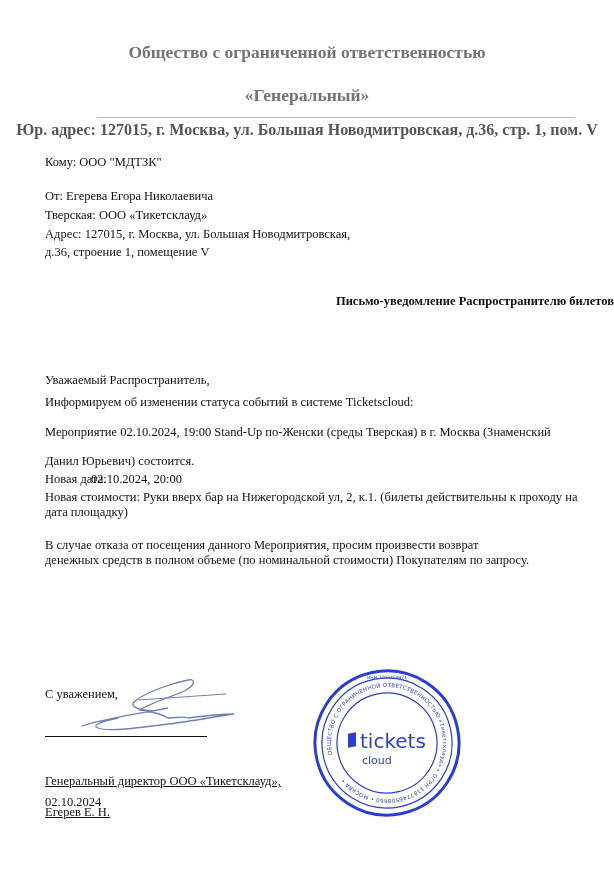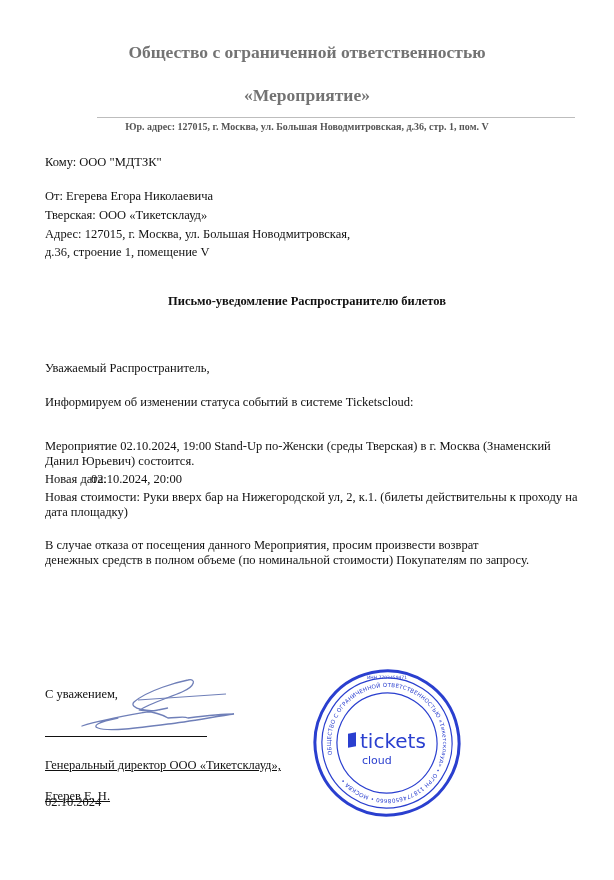--- a/index.html
+++ b/index.html
@@ -3,48 +3,48 @@
   <meta charset="utf-8">
   <style>
     html, body { margin: 0; padding: 0; background: #ffffff; }
     body { width: 614px; height: 880px; position: relative; overflow: hidden;
            font-family: "Liberation Serif", serif; color: #111; }
     .abs { position: absolute; }
     .hdr { left: 0; width: 614px; text-align: center; font-weight: bold; color: #737373; }
     .hdr1 { top: 42px; font-size: 17.5px; }
     .hdr2 { top: 85px; font-size: 17.5px; }
     .rule { left: 97px; width: 478px; top: 117px; height: 0; border-top: 1.5px solid #bdbdbd; }
-    .addr { top: 121px; left: 0; width: 614px; text-align: center; font-size: 10px; font-weight: bold; color: #555; }
+    .addr { top: 121px; left: 0; width: 614px; text-align: center; font-size: 16px; font-weight: bold; color: #555; }
     .t { font-size: 12.5px; line-height: 17px; left: 45px; white-space: nowrap; }
-    .title { top: 294px; left: 0; width: 614px; text-align: center; font-weight: bold; font-size: 12.5px; }
-    .u { text-decoration: underline; }
+    .title { top: 294px; left: 0; width: 614px; text-align: right; font-weight: bold; font-size: 12.5px; }
+    .u { text-decoration: underline; margin-top: 16px; }
     .sigline { left: 45px; top: 736px; width: 162px; border-top: 1.5px solid #111; }
     .tab { display: inline-block; width: 46px; }
   </style>
 </head>
 <body>
 
 <div class="abs hdr hdr1">Общество с ограниченной ответственностью</div>
-<div class="abs hdr hdr2">«Мероприятие»</div>
+<div class="abs hdr hdr2">«Генеральный»</div>
 <div class="abs rule"></div>
 <div class="abs addr">Юр. адрес: 127015, г. Москва, ул. Большая Новодмитровская, д.36, стр. 1, пом. V</div>
 
 <div class="abs t" style="top:154px">Кому: ООО "МДТЗК"</div>
 
 <div class="abs t" style="top:188px">От: Егерева Егора Николаевича</div>
 <div class="abs t" style="top:207px">Тверская: ООО «Тикетсклауд»</div>
 <div class="abs t" style="top:226px">Адрес: 127015, г. Москва, ул. Большая Новодмитровская,</div>
 <div class="abs t" style="top:244px">д.36, строение 1, помещение V</div>
 
 <div class="abs title">Письмо-уведомление Распространителю билетов</div>
 
-<div class="abs t" style="top:360px">Уважаемый Распространитель,</div>
+<div class="abs t" style="top:372px">Уважаемый Распространитель,</div>
 <div class="abs t" style="top:394px">Информируем об изменении статуса событий в системе Ticketscloud:</div>
 
-<div class="abs t" style="top:438px">Мероприятие 02.10.2024, 19:00 Stand-Up по-Женски (среды Тверская) в г. Москва (Знаменский</div>
+<div class="abs t" style="top:424px">Мероприятие 02.10.2024, 19:00 Stand-Up по-Женски (среды Тверская) в г. Москва (Знаменский</div>
 <div class="abs t" style="top:453px">Данил Юрьевич) состоится.</div>
 <div class="abs t" style="top:471px">
   <span class="tab">Новая дата:</span><span>02.10.2024, 20:00</span>
 </div>
 <div class="abs t" style="top:489px">Новая стоимости: Руки вверх бар на Нижегородской ул, 2, к.1. (билеты действительны к проходу на</div>
 <div class="abs t" style="top:504px">дата площадку)</div>
 
 <div class="abs t" style="top:537px">В случае отказа от посещения данного Мероприятия, просим произвести возврат</div>
 <div class="abs t" style="top:552px">денежных средств в полном объеме (по номинальной стоимости) Покупателям по запросу.</div>
 

